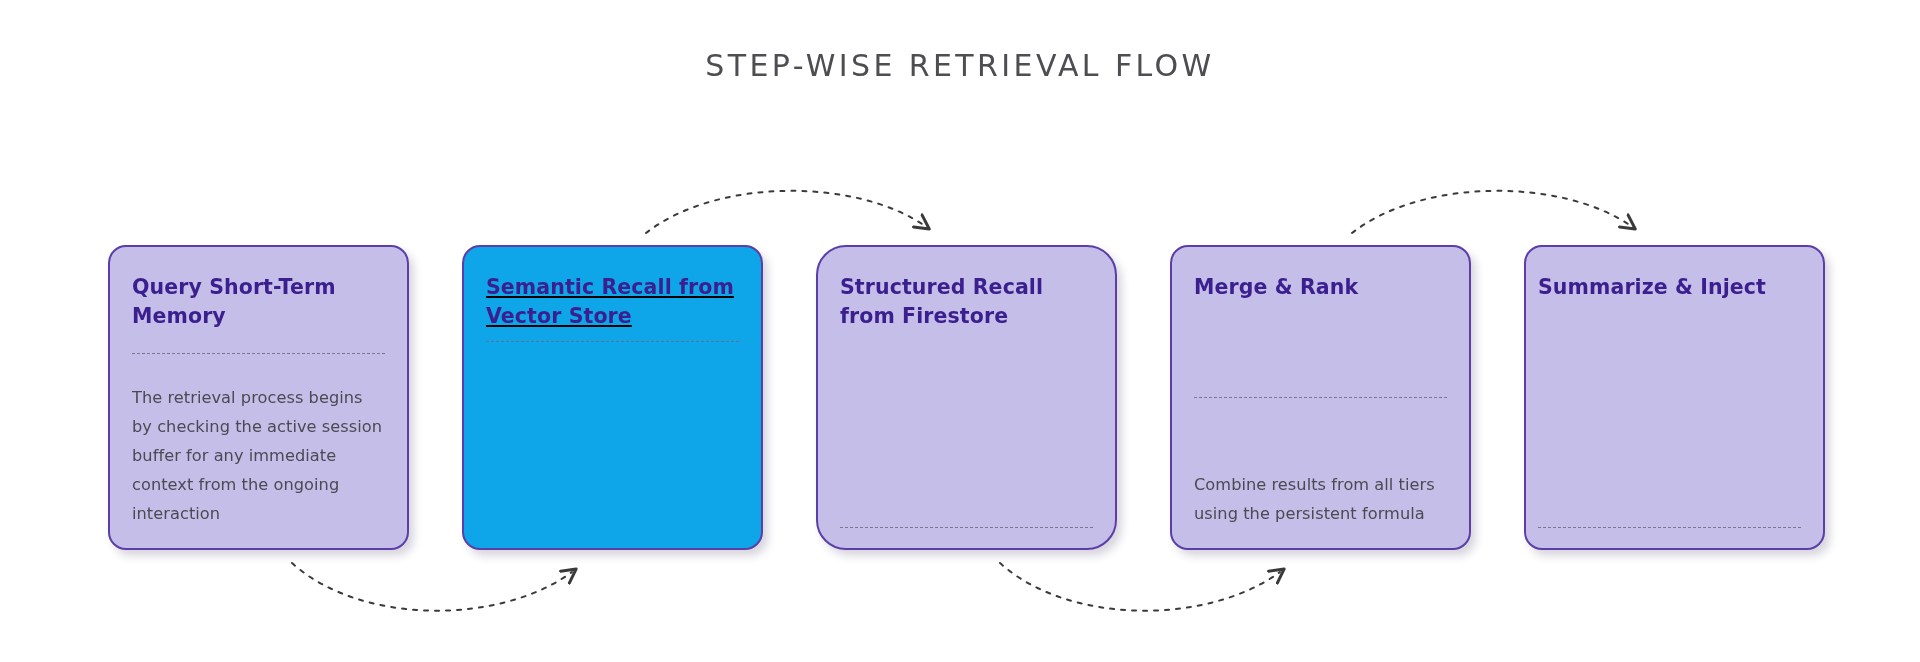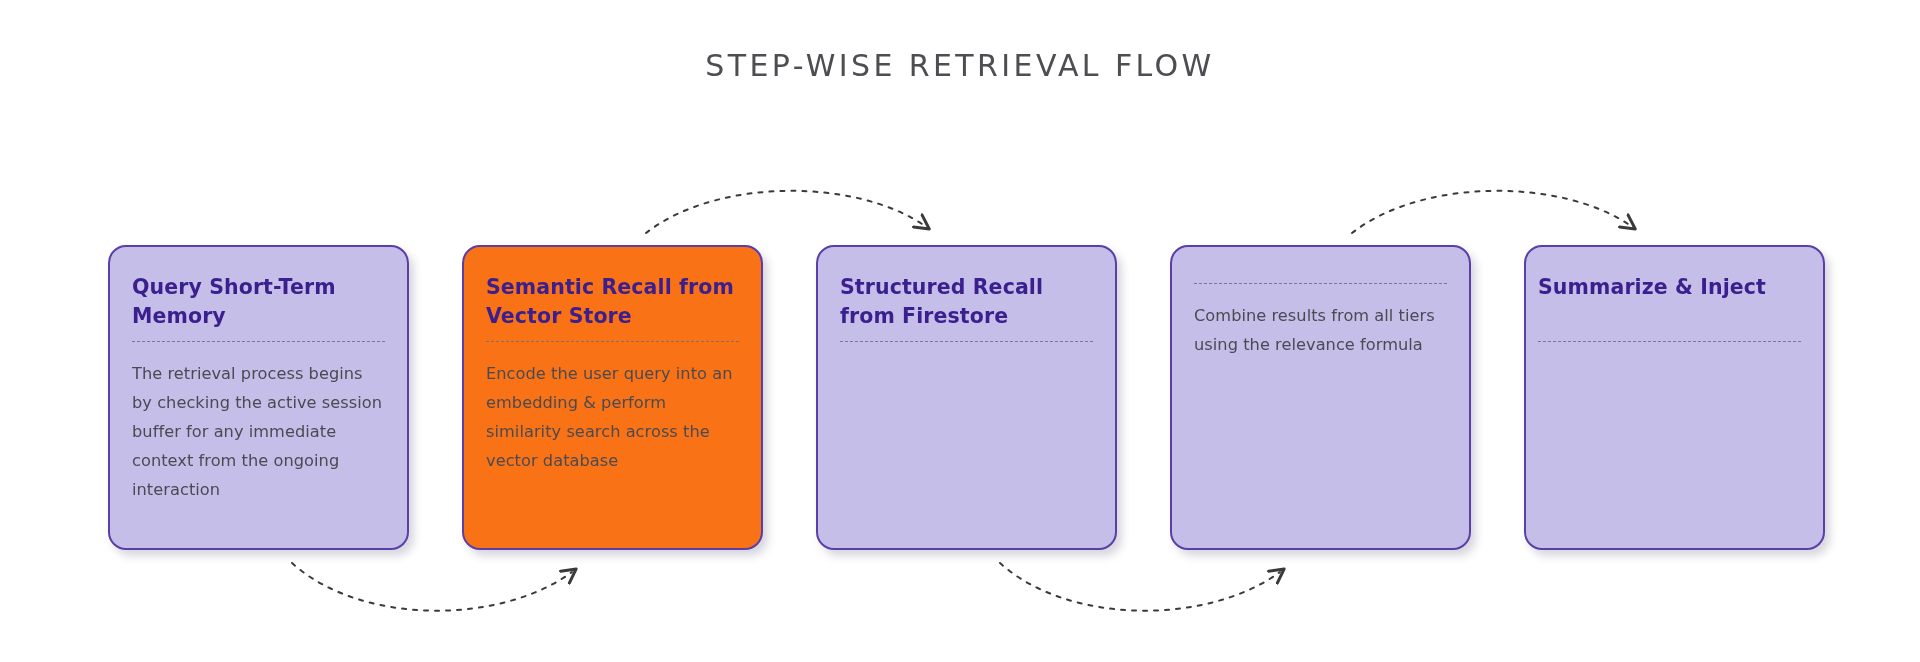--- a/index.html
+++ b/index.html
@@ -49,22 +49,22 @@
     width: 301px;
     height: 305px;
     border: 2px solid #5b3ea8;
     border-radius: 18px;
     box-shadow: 5px 6px 9px rgba(60, 50, 90, 0.20);
     padding: 26px 22px 20px 22px;
     display: flex;
     flex-direction: column;
   }
 
-  .card.purple { background: #c5bee8; }
-  .card.green  { background: #f97316; }
+  .card.purple { background: #c5bee8; justify-content: space-between; }
+  .card.green  { background: #0ea5e9; text-decoration: underline; }
 
   .card-title {
     font-size: 20.5px;
     font-weight: 700;
     line-height: 29px;
     color: #3b1f8f;
     letter-spacing: 0.1px;
     min-height: 58px;
   }
 
@@ -80,21 +80,21 @@
     margin-top: 17px;
     font-size: 16.2px;
     line-height: 29px;
     color: #4a4a52;
     letter-spacing: 0.05px;
   }
 
   
   #card-0 { left: 108px; }
   #card-1 { left: 462px; }
-  #card-2 { left: 816px; }
+  #card-2 { left: 816px; border-radius: 30px; }
   #card-3 { left: 1170px; }
   #card-4 { left: 1524px; padding-left: 12px; }
 </style>
 </head>
 <body>
 
 <div id="stage">
 
   <h1 id="page-title">STEP-WISE RETRIEVAL FLOW</h1>
 
@@ -116,31 +116,31 @@
 
   <div class="card purple" id="card-0">
     <div class="card-title">Query Short-Term Memory</div>
     <hr class="card-divider">
     <div class="card-body">The retrieval process begins by checking the active session buffer for any immediate context from the ongoing interaction</div>
   </div>
 
   <div class="card green" id="card-1">
     <div class="card-title">Semantic Recall from Vector Store</div>
     <hr class="card-divider">
-    <div class="card-body">Encode the user query into an embedding &amp; perform similarity search across the vector database</div>
   </div>
 
   <div class="card purple" id="card-2">
     <div class="card-title">Structured Recall from Firestore</div>
     <hr class="card-divider">
   </div>
 
   <div class="card purple" id="card-3">
+    <div class="card-title">Merge &amp; Rank</div>
     <hr class="card-divider">
-    <div class="card-body">Combine results from all tiers using the relevance formula</div>
+    <div class="card-body">Combine results from all tiers using the persistent formula</div>
   </div>
 
   <div class="card purple" id="card-4">
     <div class="card-title">Summarize &amp; Inject</div>
     <hr class="card-divider">
   </div>
 
 </div>
 
 </body></html>

